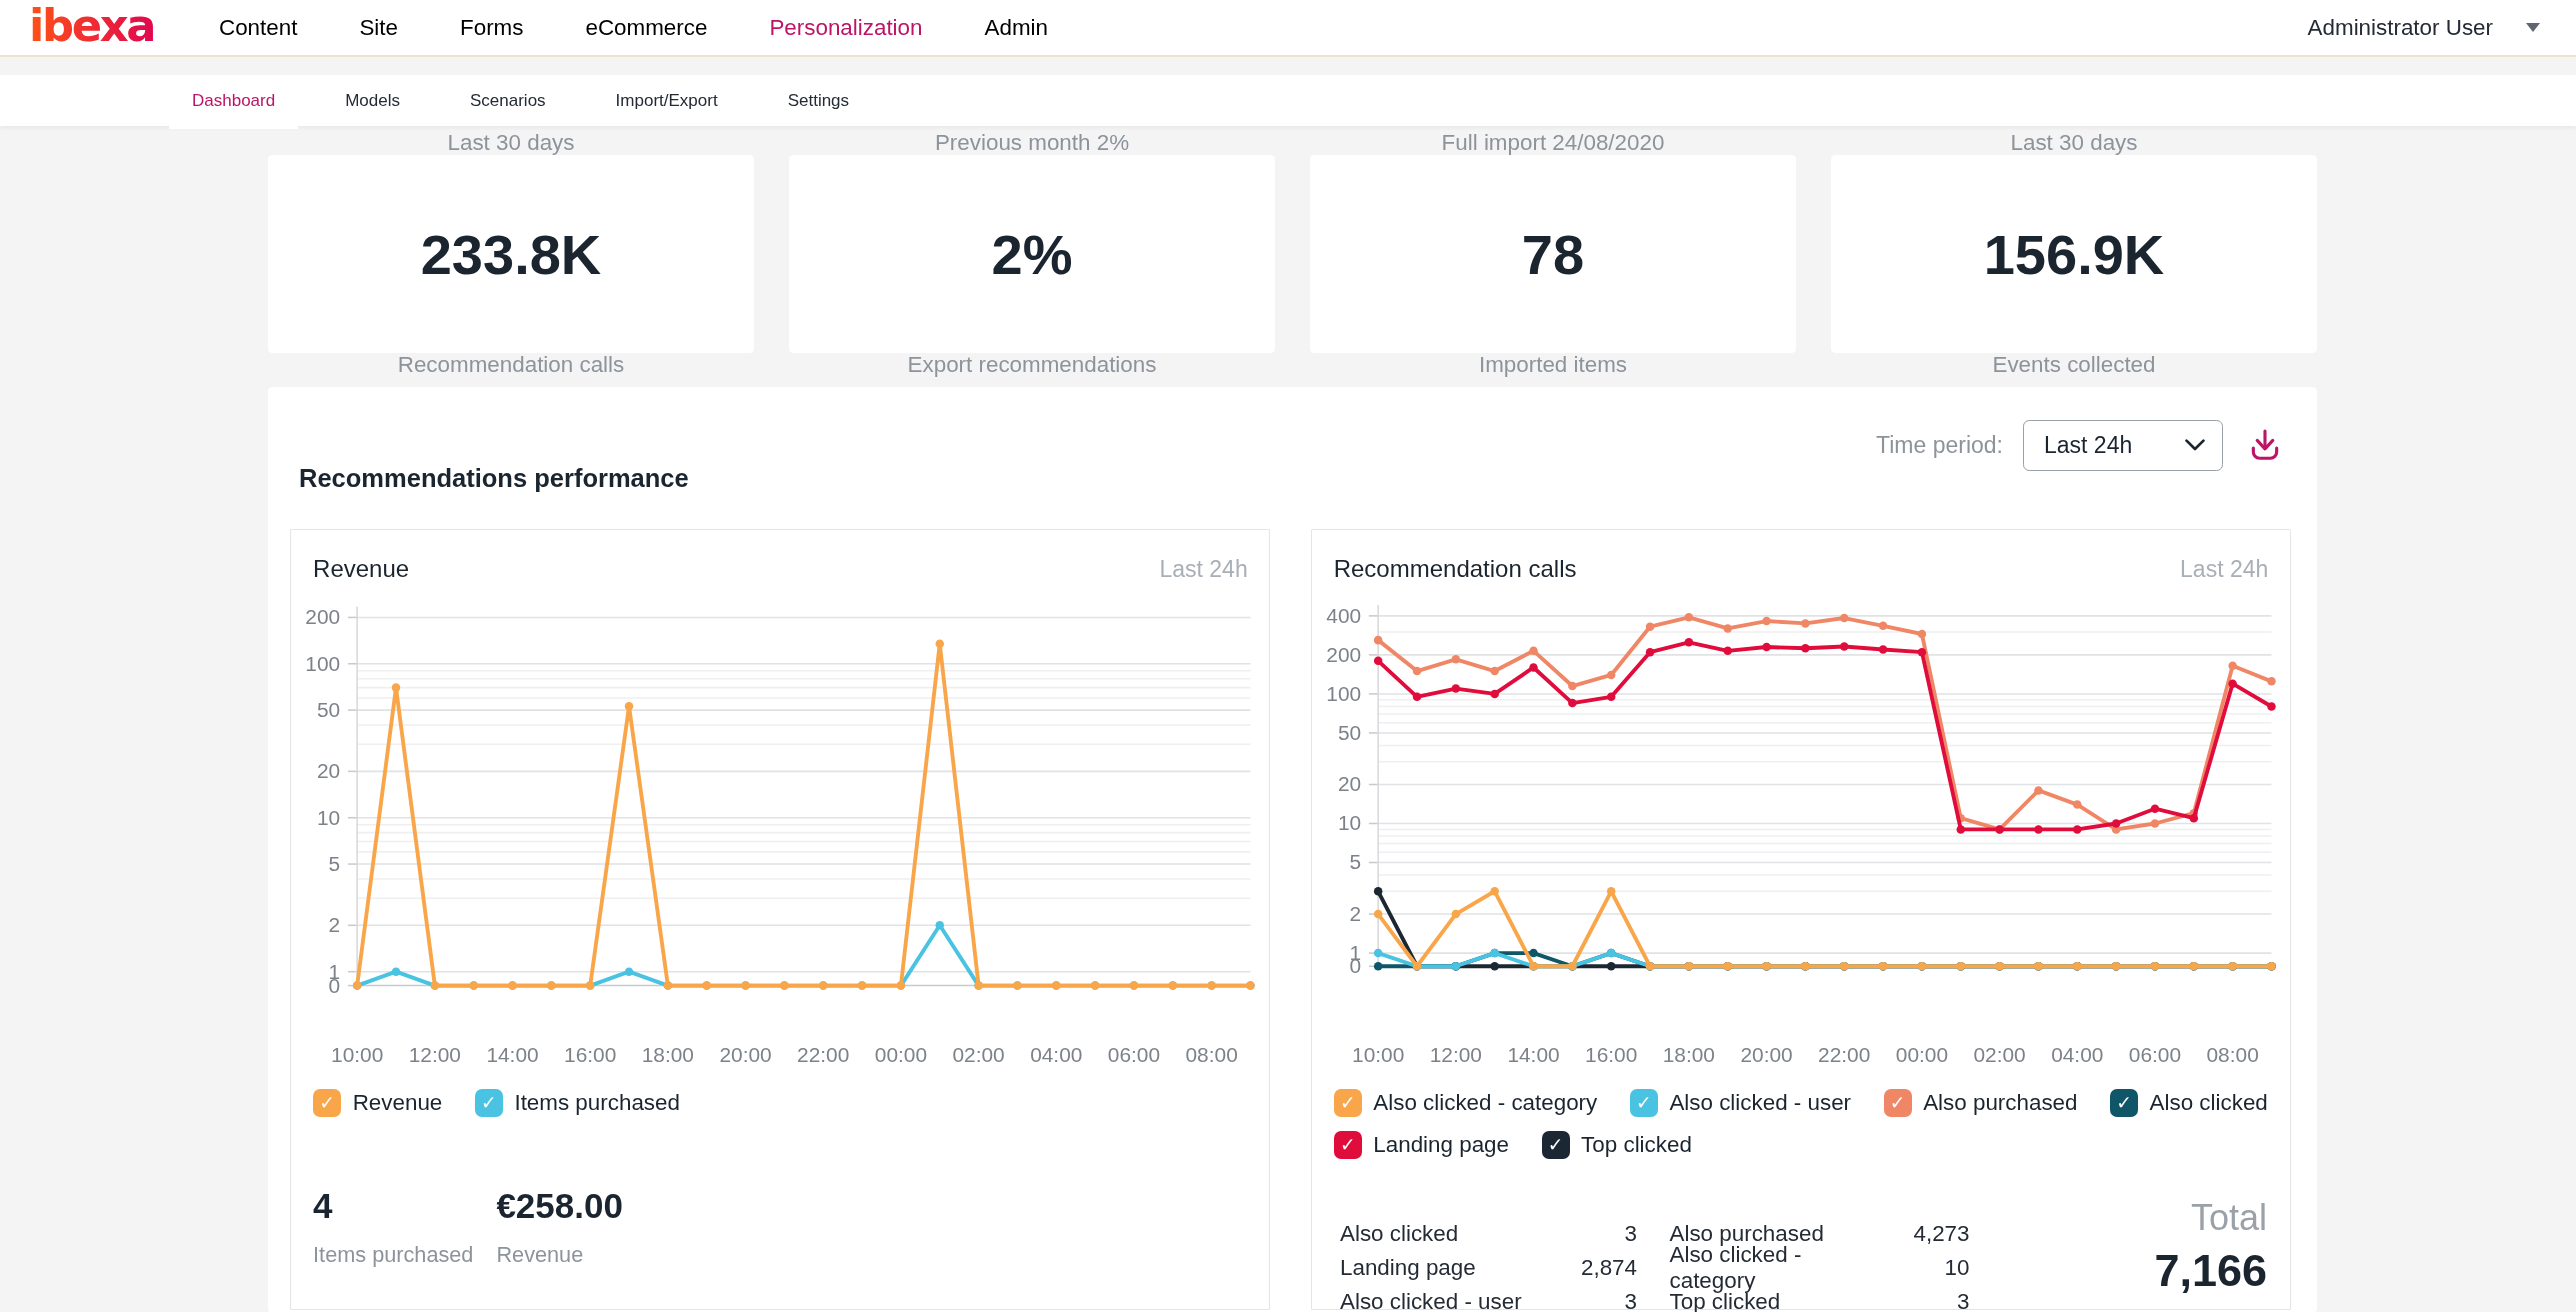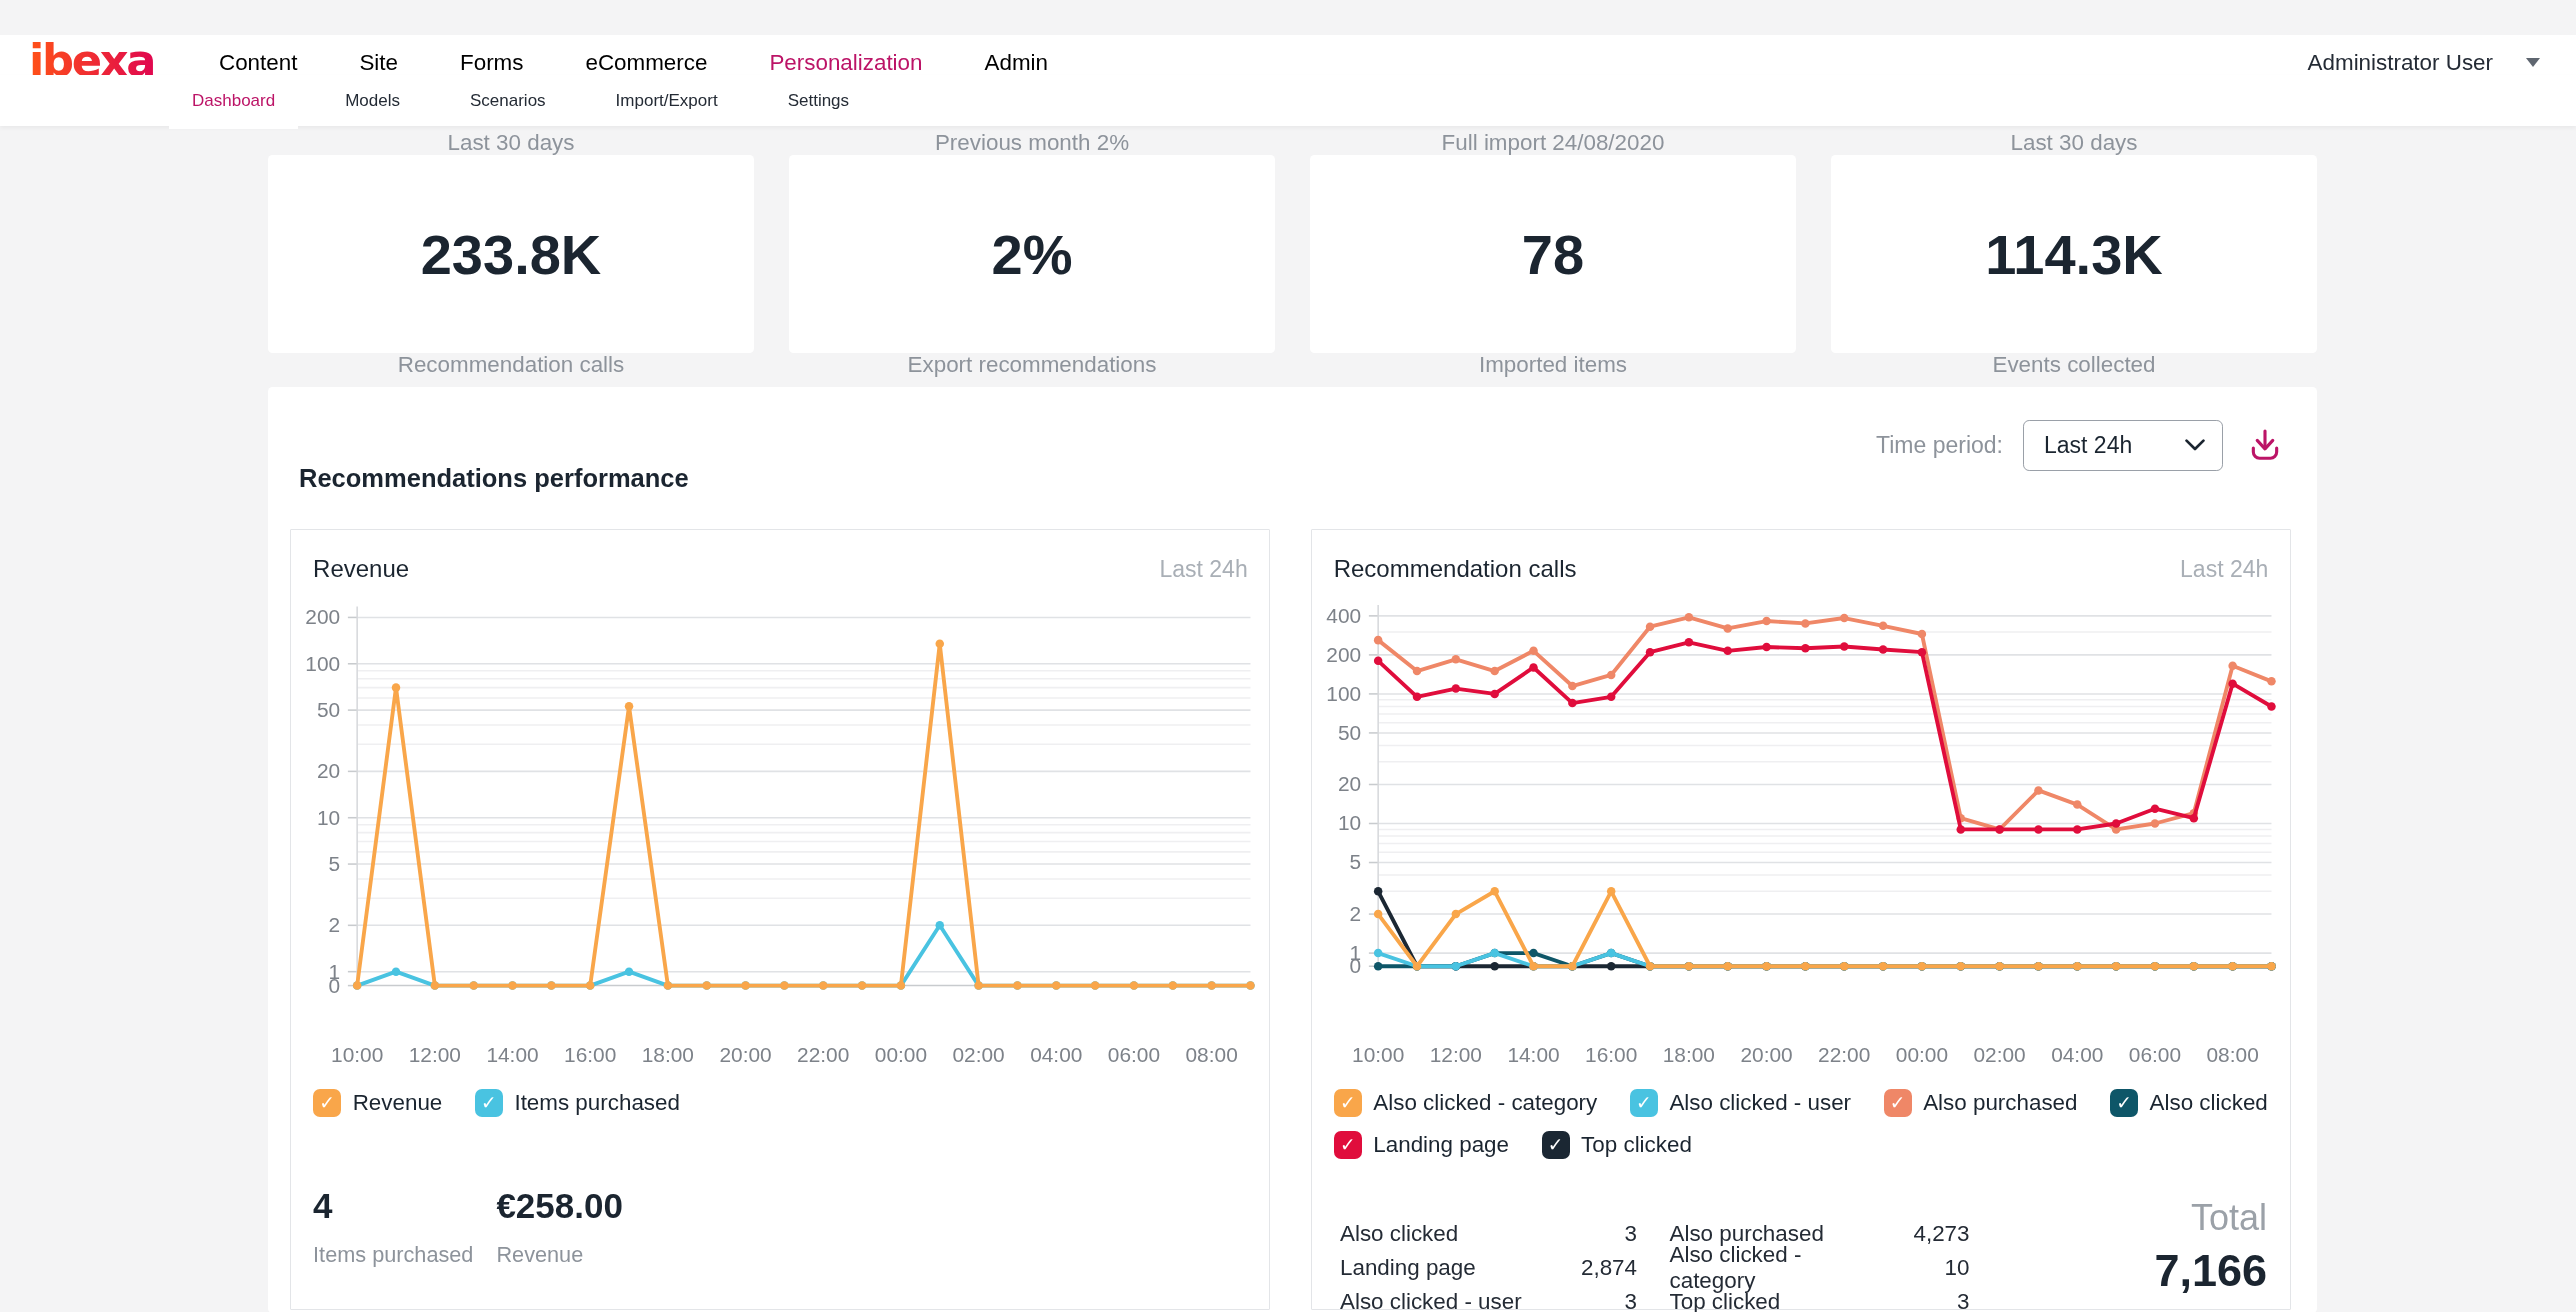--- a/index.html
+++ b/index.html
@@ -1,21 +1,21 @@
 <!DOCTYPE html>
 <html style="font-size:12.4px"><head>
 <meta charset="utf-8">
 <style>
   html,body{margin:0;padding:0;background:#f4f4f5;}
   *{box-sizing:border-box;}
   .screen{position:relative;width:2576px;height:1313px;background:#f4f4f5;overflow:hidden;
           font-family:"Liberation Sans","DejaVu Sans",sans-serif;color:#1b2530;}
   
   .topbar{position:absolute;left:0;top:0;width:2576px;height:57px;background:#fff;
-          display:flex;align-items:center;border-bottom:2.3px solid #f1e0cd;margin-top:35px;}
+          display:flex;align-items:center;border-bottom:2.3px solid #f1e0cd;}
   .logo{margin-left:29px;width:139px;display:flex;align-items:center;}
   .main-nav{display:flex;align-items:center;gap:62px;margin-left:51px;}
   .main-nav a{font-size:22.4px;color:#000000;text-decoration:none;cursor:pointer;}
   .main-nav a.active{color:#bc1467;}
   .user-menu{margin-left:auto;margin-right:36px;display:flex;align-items:center;gap:33px;cursor:pointer;}
   .user-menu .name{font-size:22.4px;color:#242b35;}
   .caret-down{width:0;height:0;border-left:7.7px solid transparent;border-right:7.7px solid transparent;
               border-top:9.3px solid #5f6670;}
   
   .subnav{position:absolute;left:0;top:75px;width:2576px;height:51px;background:#fff;
@@ -122,21 +122,21 @@
       <div class="value">2%</div>
       <div class="label">Export recommendations</div>
     </div>
     <div class="stat-card">
       <div class="top">Full import 24/08/2020</div>
       <div class="value">78</div>
       <div class="label">Imported items</div>
     </div>
     <div class="stat-card">
       <div class="top">Last 30 days</div>
-      <div class="value">114.3K</div>
+      <div class="value">156.9K</div>
       <div class="label">Events collected</div>
     </div>
   </section>
 
   <section class="panel">
     <h2 class="panel-title">Recommendations performance</h2>
 
     <div class="period-controls">
       <span class="period-label">Time period:</span>
       <div class="select">

